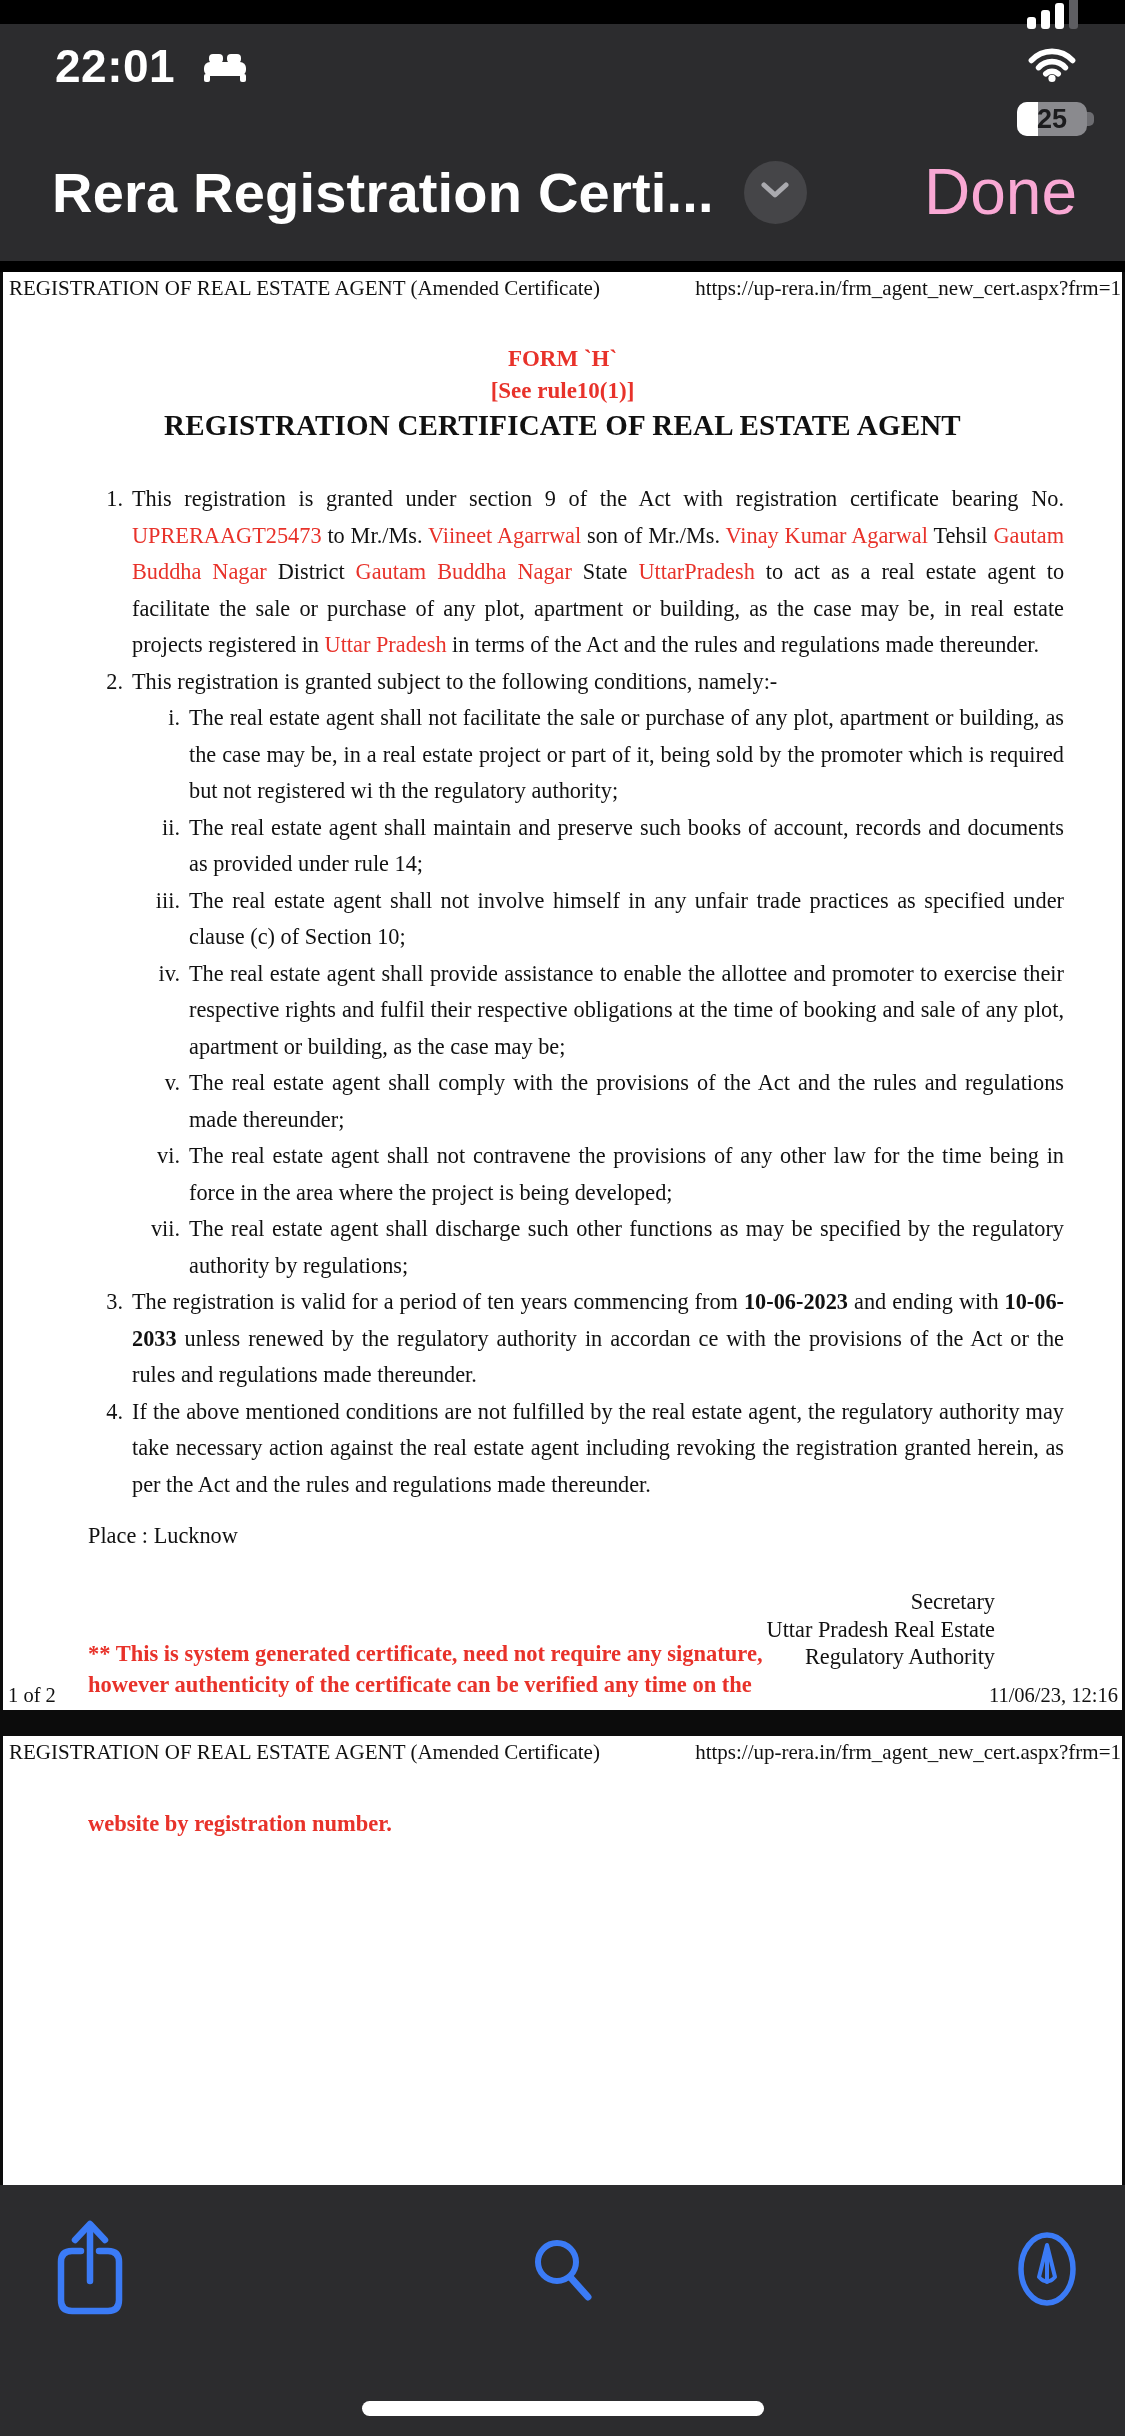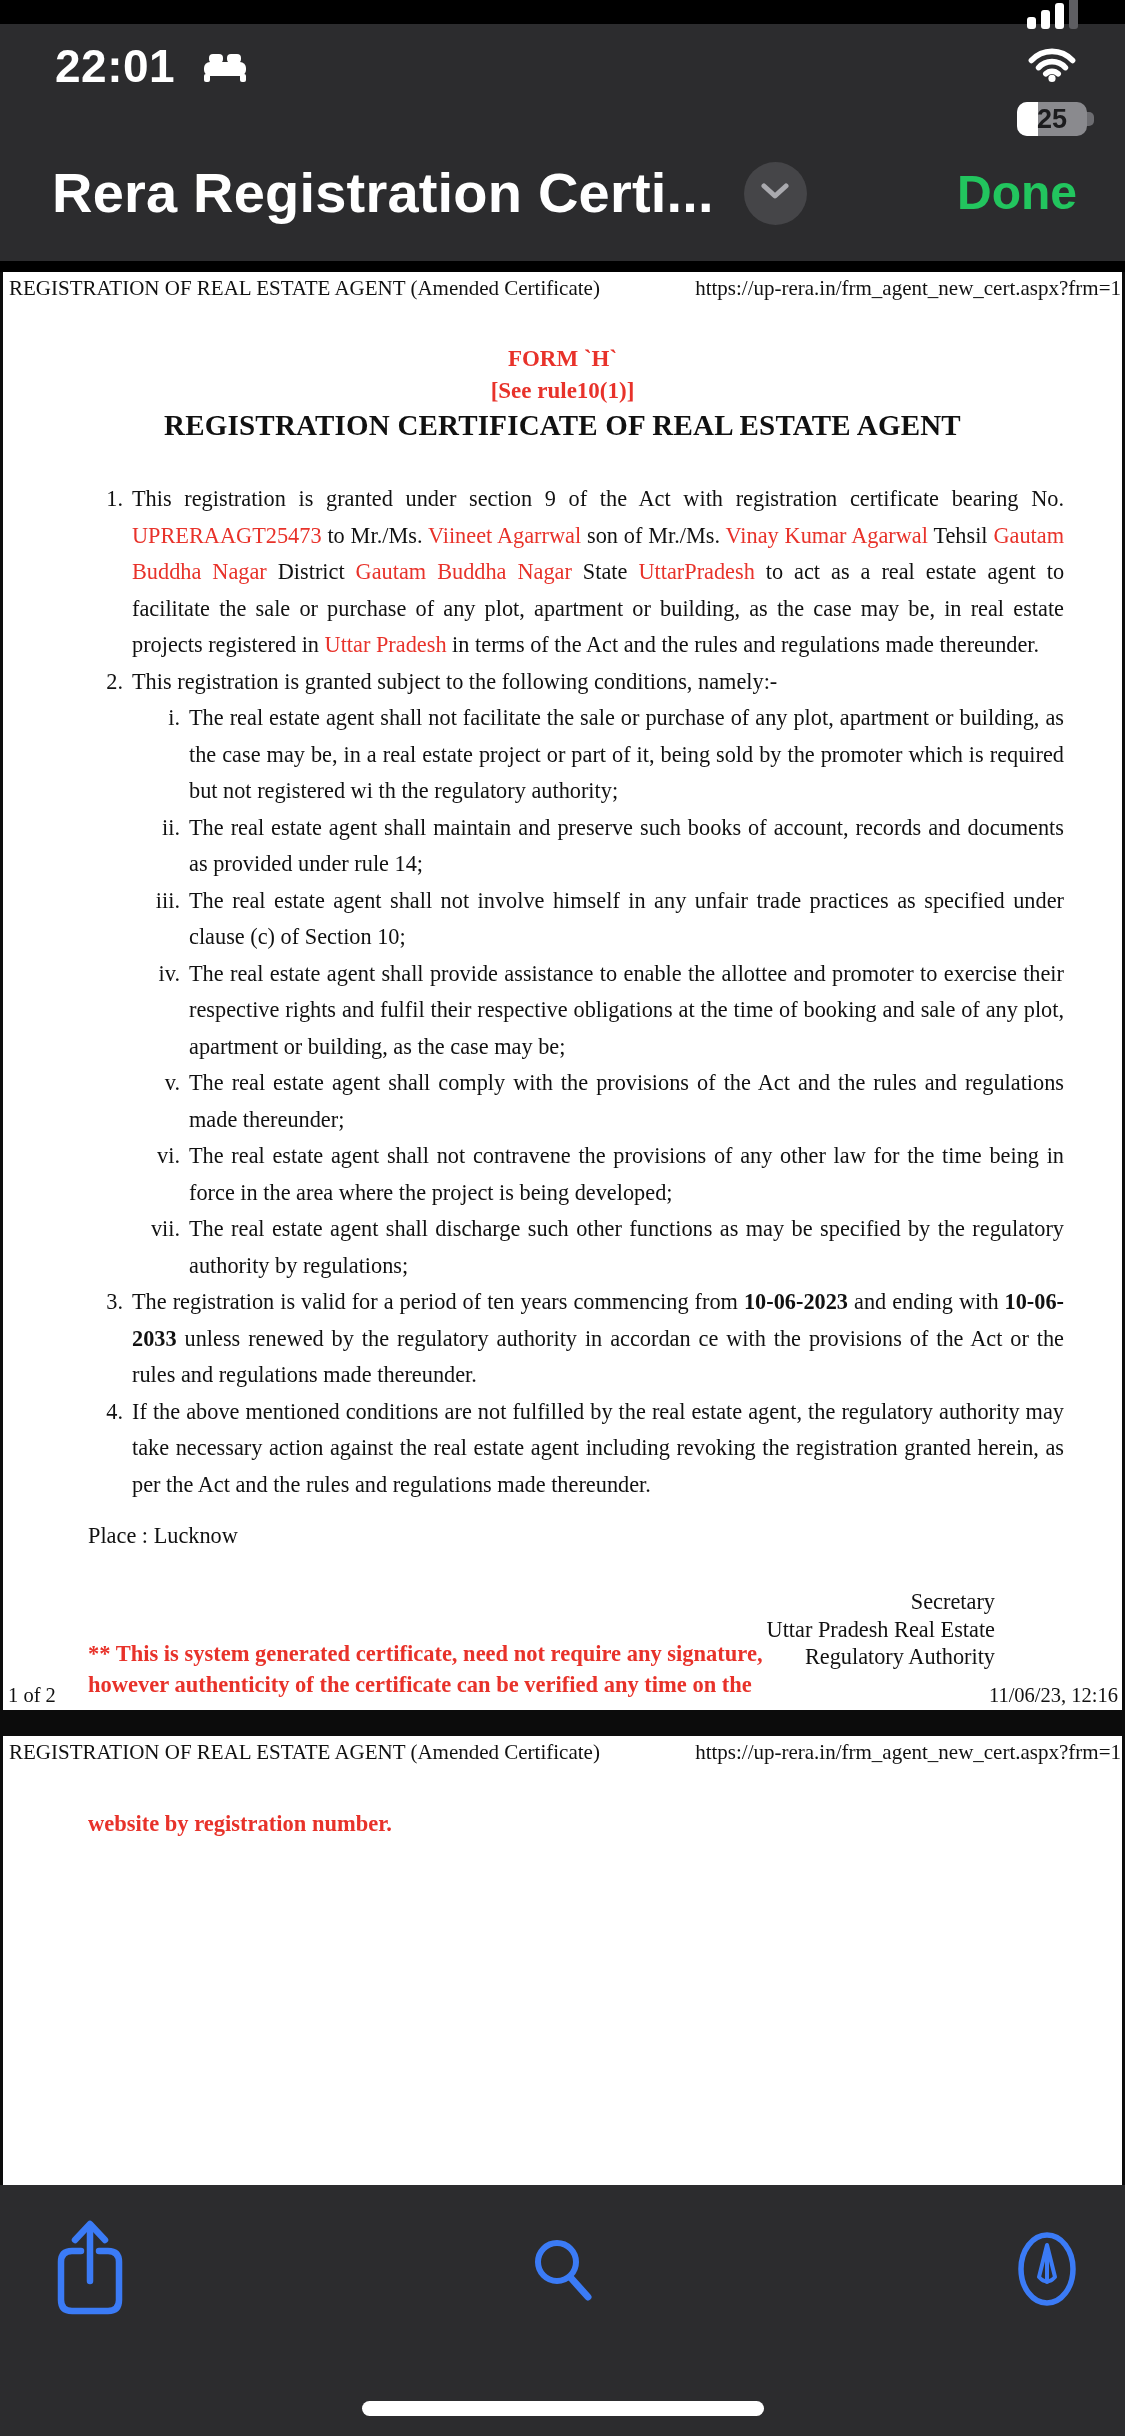--- a/index.html
+++ b/index.html
@@ -25,25 +25,25 @@
   .battery { position:relative; width:70px; height:34px; border-radius:10px;
              background:#8a8a8e; overflow:visible; }
   .batt-fill { position:absolute; left:0; top:0; bottom:0; width:30%;
                border-radius:10px 0 0 10px; background:#fff; }
   .batt-text { position:absolute; inset:0; display:flex; align-items:center; justify-content:center;
                font-size:27px; font-weight:700; color:#1c1c1e; }
   .batt-nub { position:absolute; right:-7px; top:10px; width:7px; height:14px;
               border-radius:0 5px 5px 0; background:#6d6d71; }
   .nav-row { position:absolute; left:52px; right:48px; top:150px; height:84px;
              display:flex; align-items:center; justify-content:space-between; }
-  .nav-left { display:flex; align-items:flex-end; gap:30px; min-width:0; }
+  .nav-left { display:flex; align-items:center; gap:30px; min-width:0; }
   .nav-title { color:#fff; font-size:56px; font-weight:700; letter-spacing:.2px; white-space:nowrap; }
   .chevron-btn { width:63px; height:63px; border-radius:50%; background:#454548; border:none;
                  display:flex; align-items:center; justify-content:center; cursor:pointer; flex:0 0 auto; }
-  .done-btn { background:none; border:none; color:#22c55e; font-size:48px; font-weight:700;
+  .done-btn { background:none; border:none; color:#f9a8d4; font-size:64px; font-weight:400;
               font-family:inherit; cursor:pointer; }
   .black-strip { position:absolute; bottom:0; left:0; right:0; height:11px; background:#000; }
 
   
   .pdf-viewport { position:absolute; top:272px; bottom:251px; left:0; right:0; background:#0c0c0c; }
   .page { margin:0 3px; background:#fff; position:relative; overflow:hidden;
           font-family:"Liberation Serif","DejaVu Serif",serif; color:#111; }
   .page1 { height:1438px; }
   .page-gap { height:26px; }
   .page2 { height:449px; }

